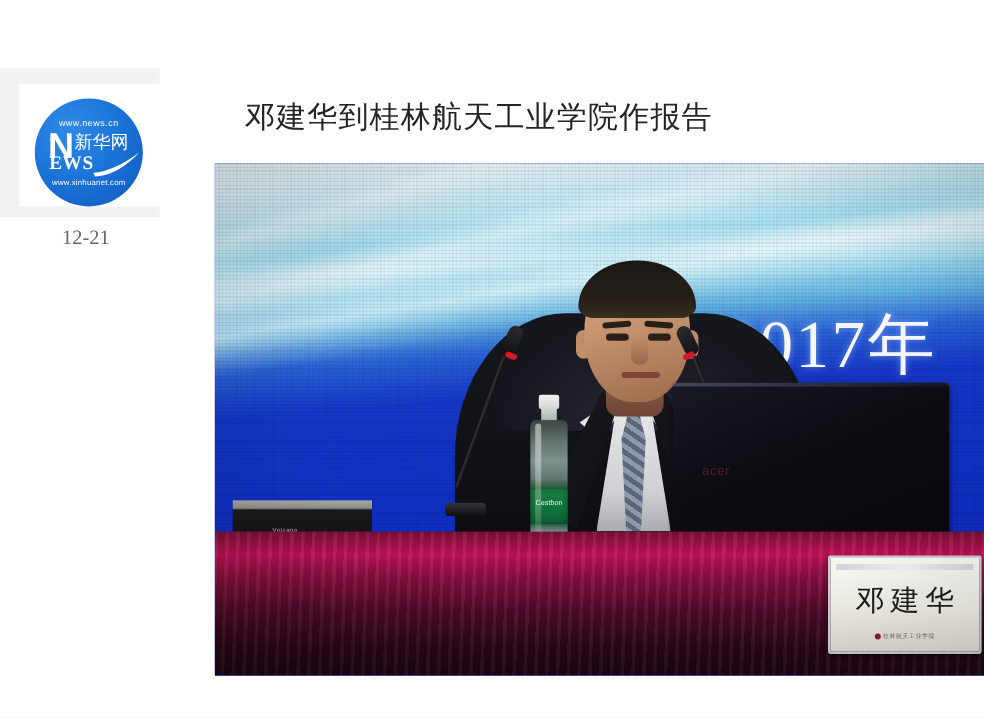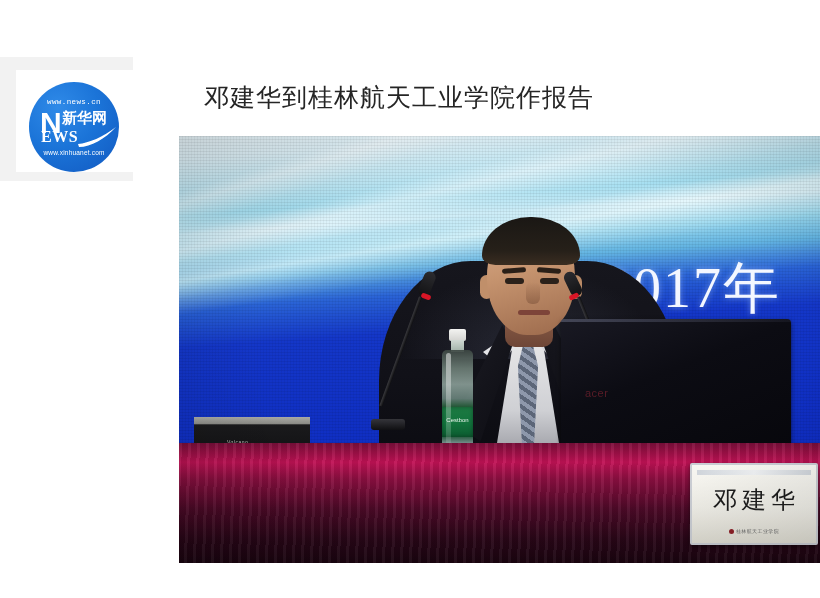--- a/index.html
+++ b/index.html
@@ -51,21 +51,21 @@
   }
   #logo-badge .lg-url-top {
     position: absolute;
     top: 16px;
     left: 0;
     width: 100%;
     text-align: center;
     color: #ffffff;
     font-size: 7.5px;
     letter-spacing: .4px;
-    font-family: Liberation Mono, monospace;
+    font-family: Liberation Sans, sans-serif;
     white-space: nowrap;
   }
   #logo-badge .lg-url-bot {
     position: absolute;
     bottom: 16px;
     left: 0;
     width: 100%;
     text-align: center;
     color: #ffffff;
     font-size: 6.5px;
@@ -93,21 +93,21 @@
     line-height: 16px;
     letter-spacing: .5px;
     font-family: Liberation Serif, serif;
   }
   #logo-badge .lg-cn {
     position: absolute;
     left: 33px;
     top: 28px;
     color: #ffffff;
     font-size: 15px;
-    font-weight: bold;
+    font-weight: normal;
     line-height: 16px;
     letter-spacing: 0px;
     font-family: "DejaVu Sans", sans-serif;
     white-space: nowrap;
   }
   #logo-badge .lg-swoosh {
     position: absolute;
     left: 48px;
     top: 44px;
     width: 40px;
@@ -509,20 +509,21 @@
     <span class="lg-n">N</span>
     <span class="lg-ews">EWS</span>
     <span class="lg-cn">新华网</span>
     <svg class="lg-swoosh" viewBox="0 0 40 22">
       <path d="M1 18 C 12 17, 26 11, 39 1 C 28 13, 14 21, 2 21 Z" fill="#ffffff"></path>
     </svg>
     <span class="lg-url-bot">www.xinhuanet.com</span>
   </div>
 
   <div id="timestamp">
+    <span class="ts-line">12-21</span>
   </div>
 
 </div>
 
 <h1 id="page-title">邓建华到桂林航天工业学院作报告</h1>
 
 <div id="photo-frame">
 
   <div id="backdrop"></div>
   <div id="streaks"></div>

